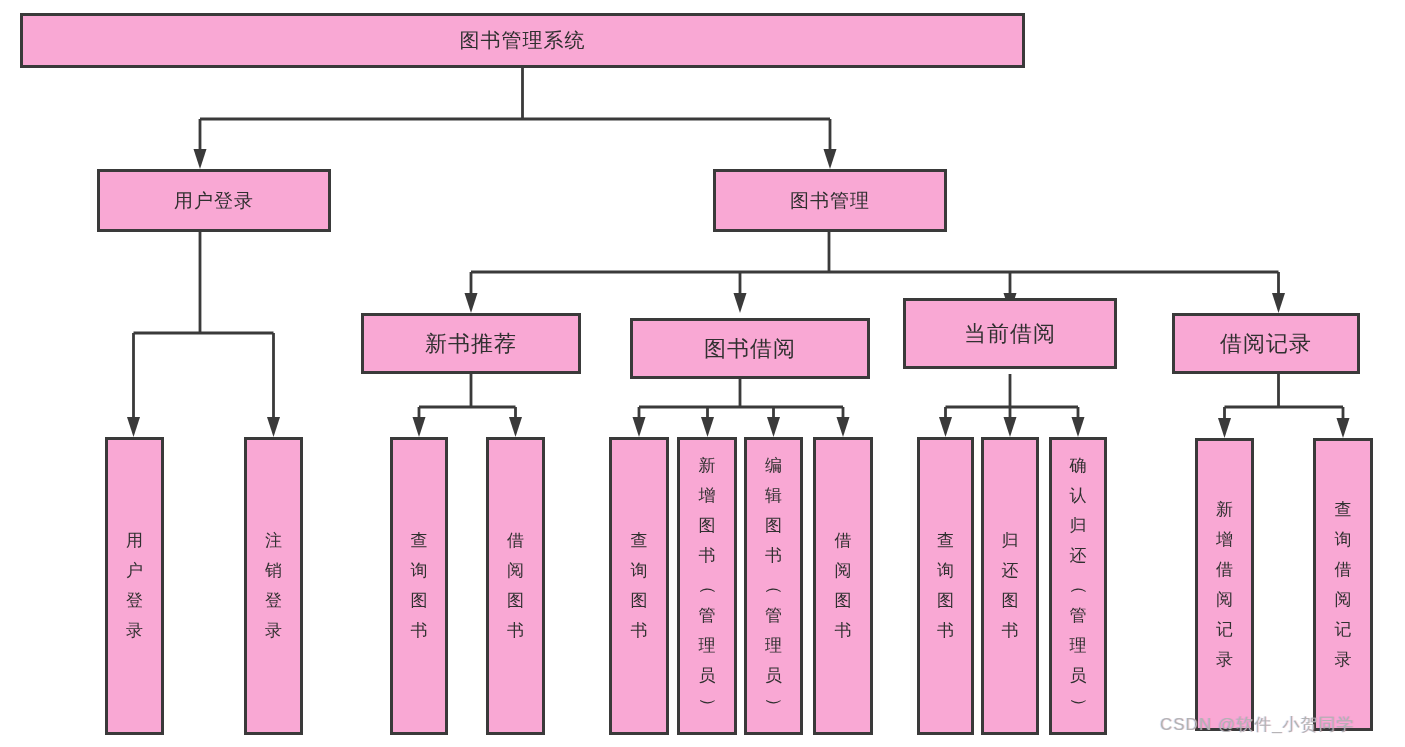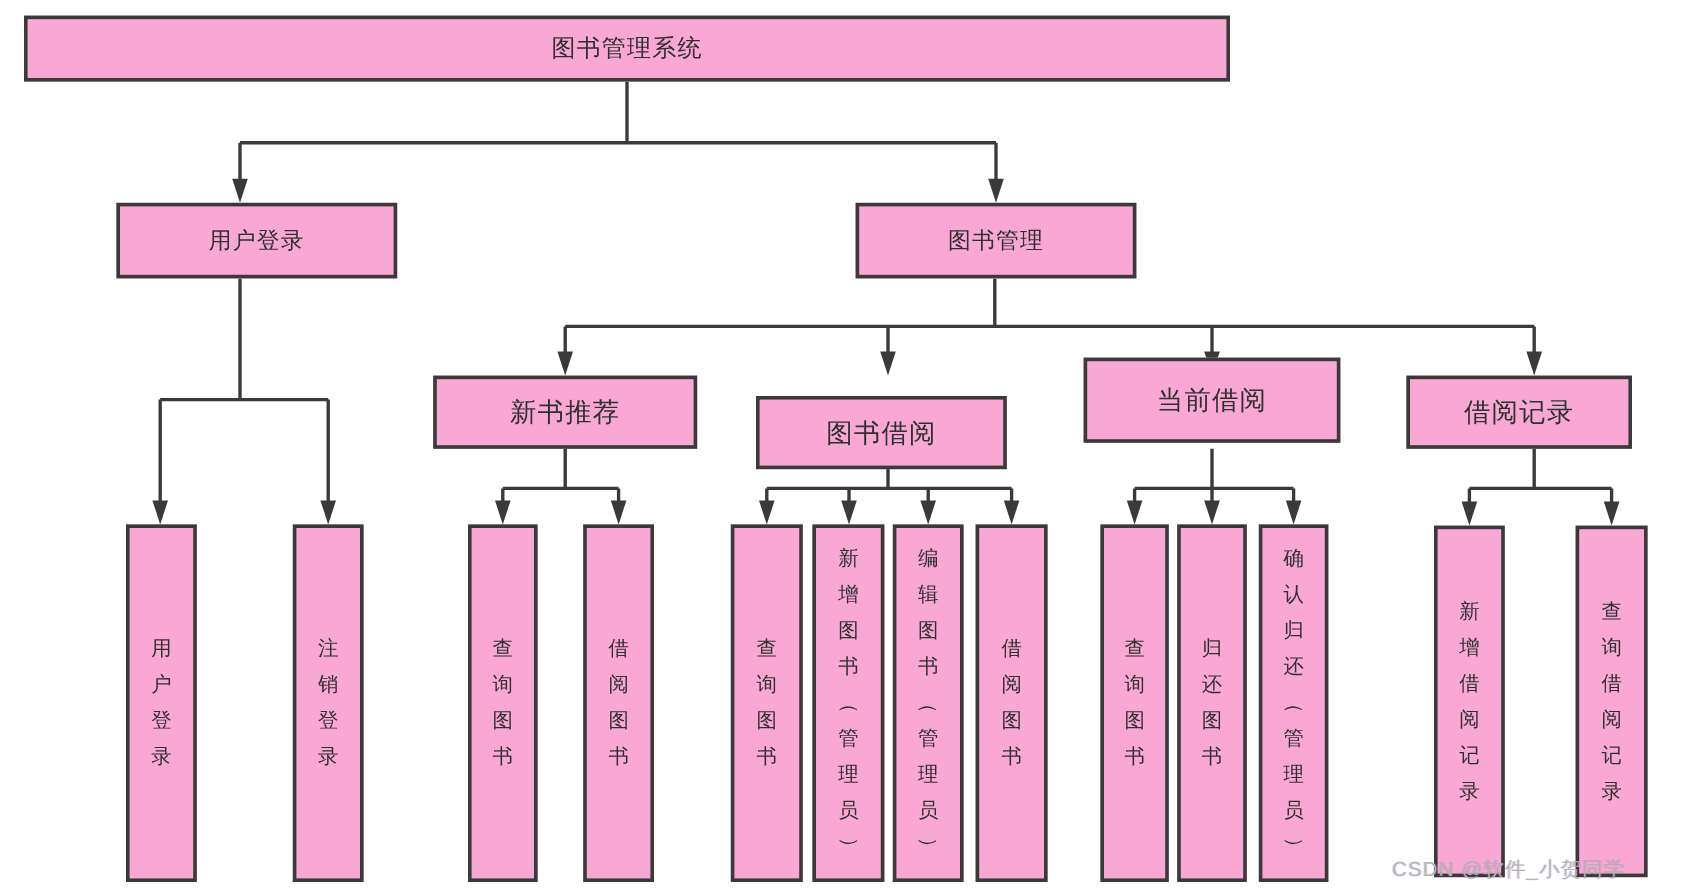--- a/index.html
+++ b/index.html
@@ -86,21 +86,21 @@
   <div class="box lvl1" style="left:97px;top:169px;width:234px;height:63px;">
     <span class="hlabel">用户登录</span>
   </div>
   <div class="box lvl1" style="left:713px;top:169px;width:234px;height:63px;">
     <span class="hlabel">图书管理</span>
   </div>
 
   <div class="box lvl2" style="left:361px;top:313px;width:220px;height:61px;">
     <span class="hlabel">新书推荐</span>
   </div>
-  <div class="box lvl2" style="left:630px;top:330px;width:209px;height:61px;text-align:right;">
+  <div class="box lvl2" style="left:630px;top:318px;width:240px;height:61px;text-align:right;">
     <span class="hlabel">图书借阅</span>
   </div>
   <div class="box lvl2" style="left:903px;top:298px;width:214px;height:71px;">
     <span class="hlabel">当前借阅</span>
   </div>
   <div class="box lvl2" style="left:1172px;top:313px;width:188px;height:61px;">
     <span class="hlabel">借阅记录</span>
   </div>
 
   <div class="box" style="left:105px;top:437px;width:59px;height:298px;">

